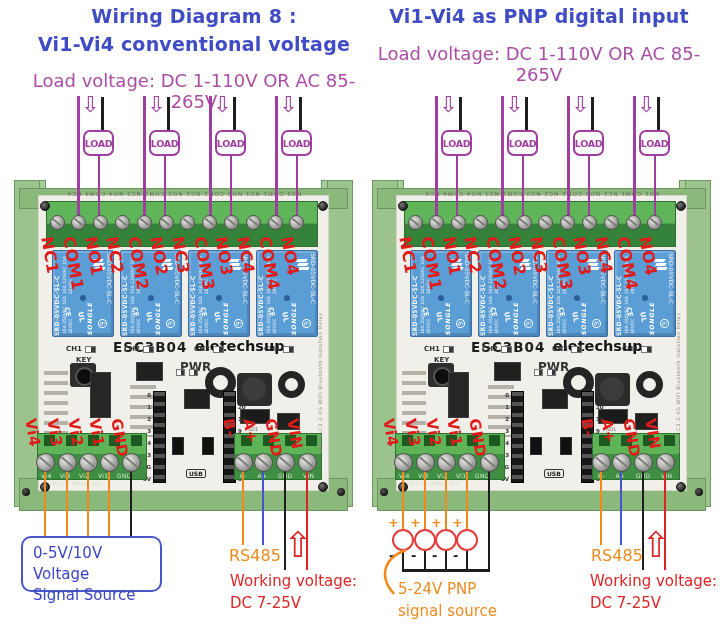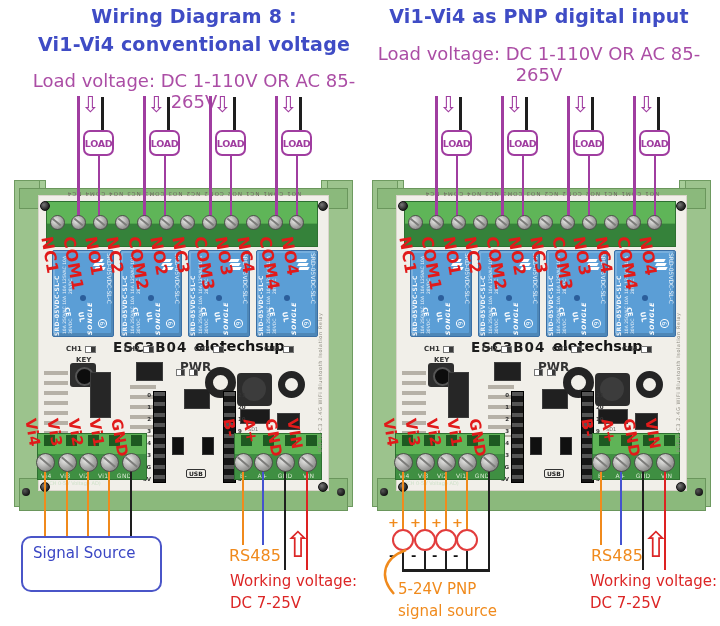--- a/index.html
+++ b/index.html
@@ -373,20 +373,21 @@
     <div class="wire w-purple" style="left:20.7px;top:59px;height:67px;"></div>
   </div>
       </div>
     <div class="anno">
       <div class="wire w-orange" style="left:43.7px;top:465px;height:73px;"></div>
       <div class="wire w-orange" style="left:65.7px;top:465px;height:73px;"></div>
       <div class="wire w-orange" style="left:86.7px;top:465px;height:73px;"></div>
       <div class="wire w-orange" style="left:107.7px;top:465px;height:73px;"></div>
       <div class="wire w-black" style="left:129.7px;top:465px;height:73px;"></div>
       <div class="sigbox">
+        <span>0-5V/10V Voltage</span>
         <span>Signal Source</span>
       </div>
       <div class="wire w-orange" style="left:241.7px;top:465px;height:80px;"></div>
       <div class="wire w-blue" style="left:261.7px;top:465px;height:80px;"></div>
       <span class="rslabel" style="left:229px;top:546px;">RS485</span>
       <div class="wire w-black" style="left:283.7px;top:465px;height:105px;"></div>
       <div class="wire w-red" style="left:305.7px;top:465px;height:105px;"></div>
       <span class="uarr" style="left:283px;top:528px;">⇧</span>
       <div class="worktxt" style="left:230px;top:570px;">
         <span>Working voltage:</span>

